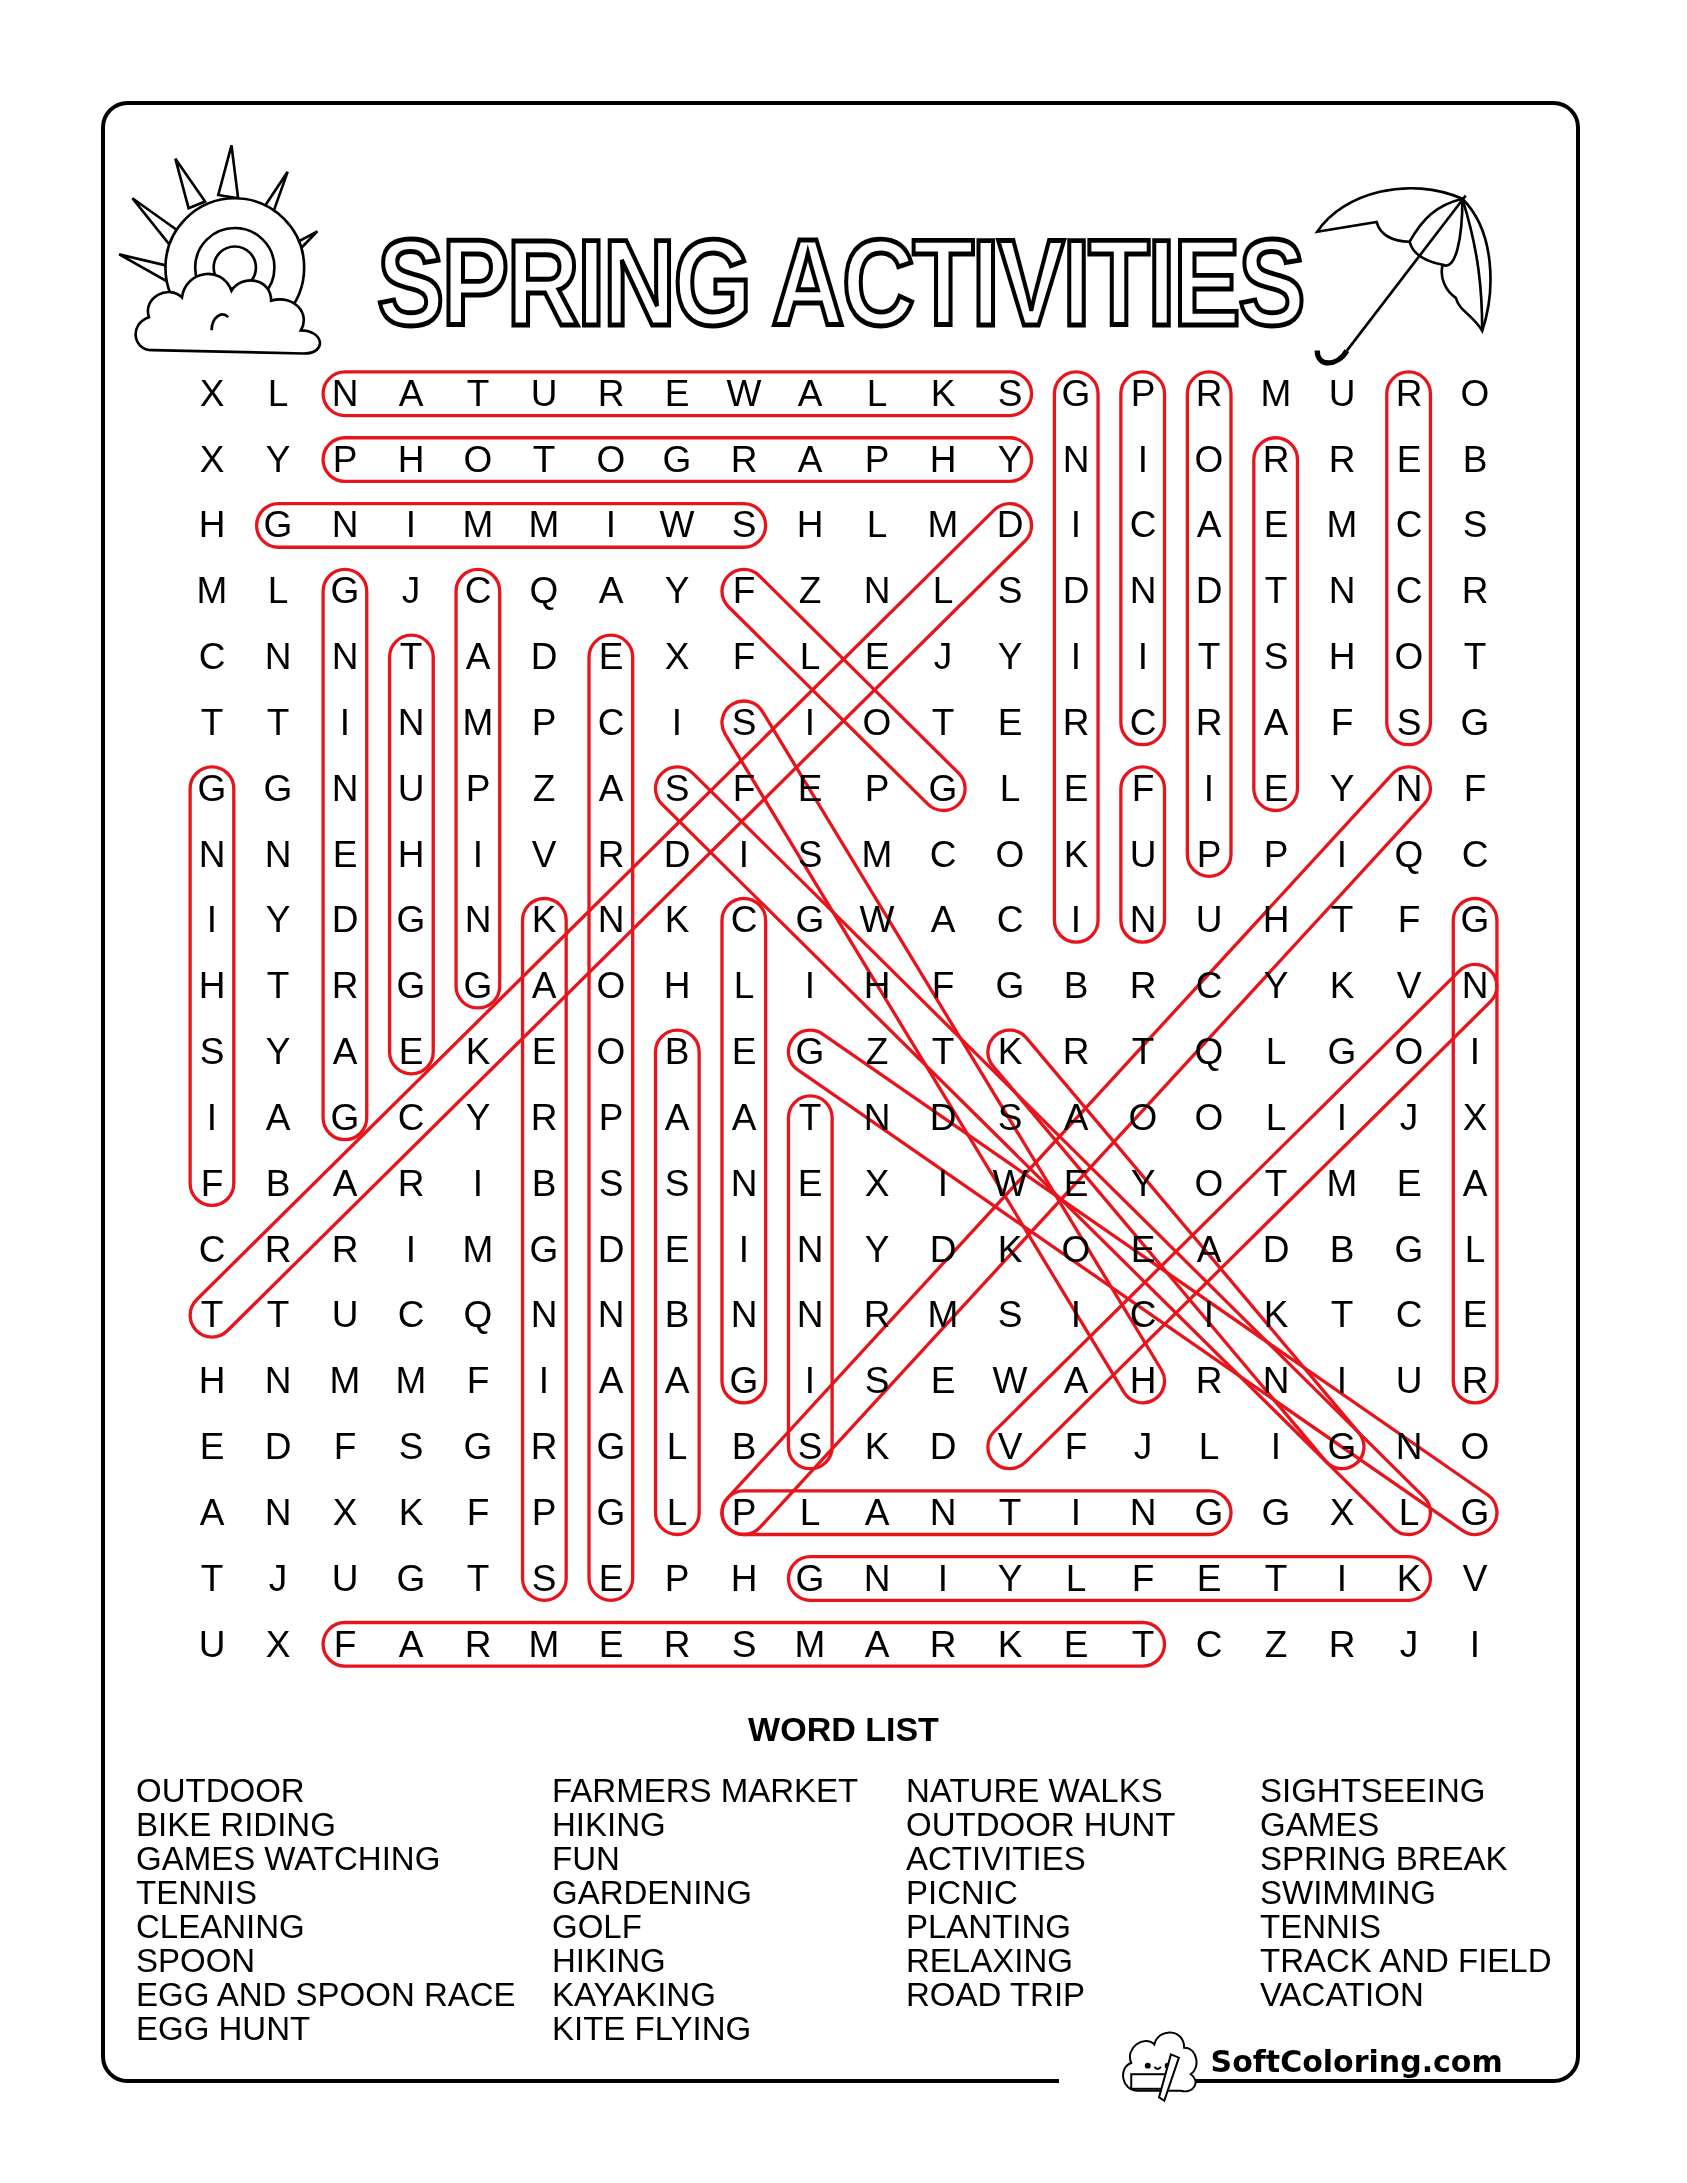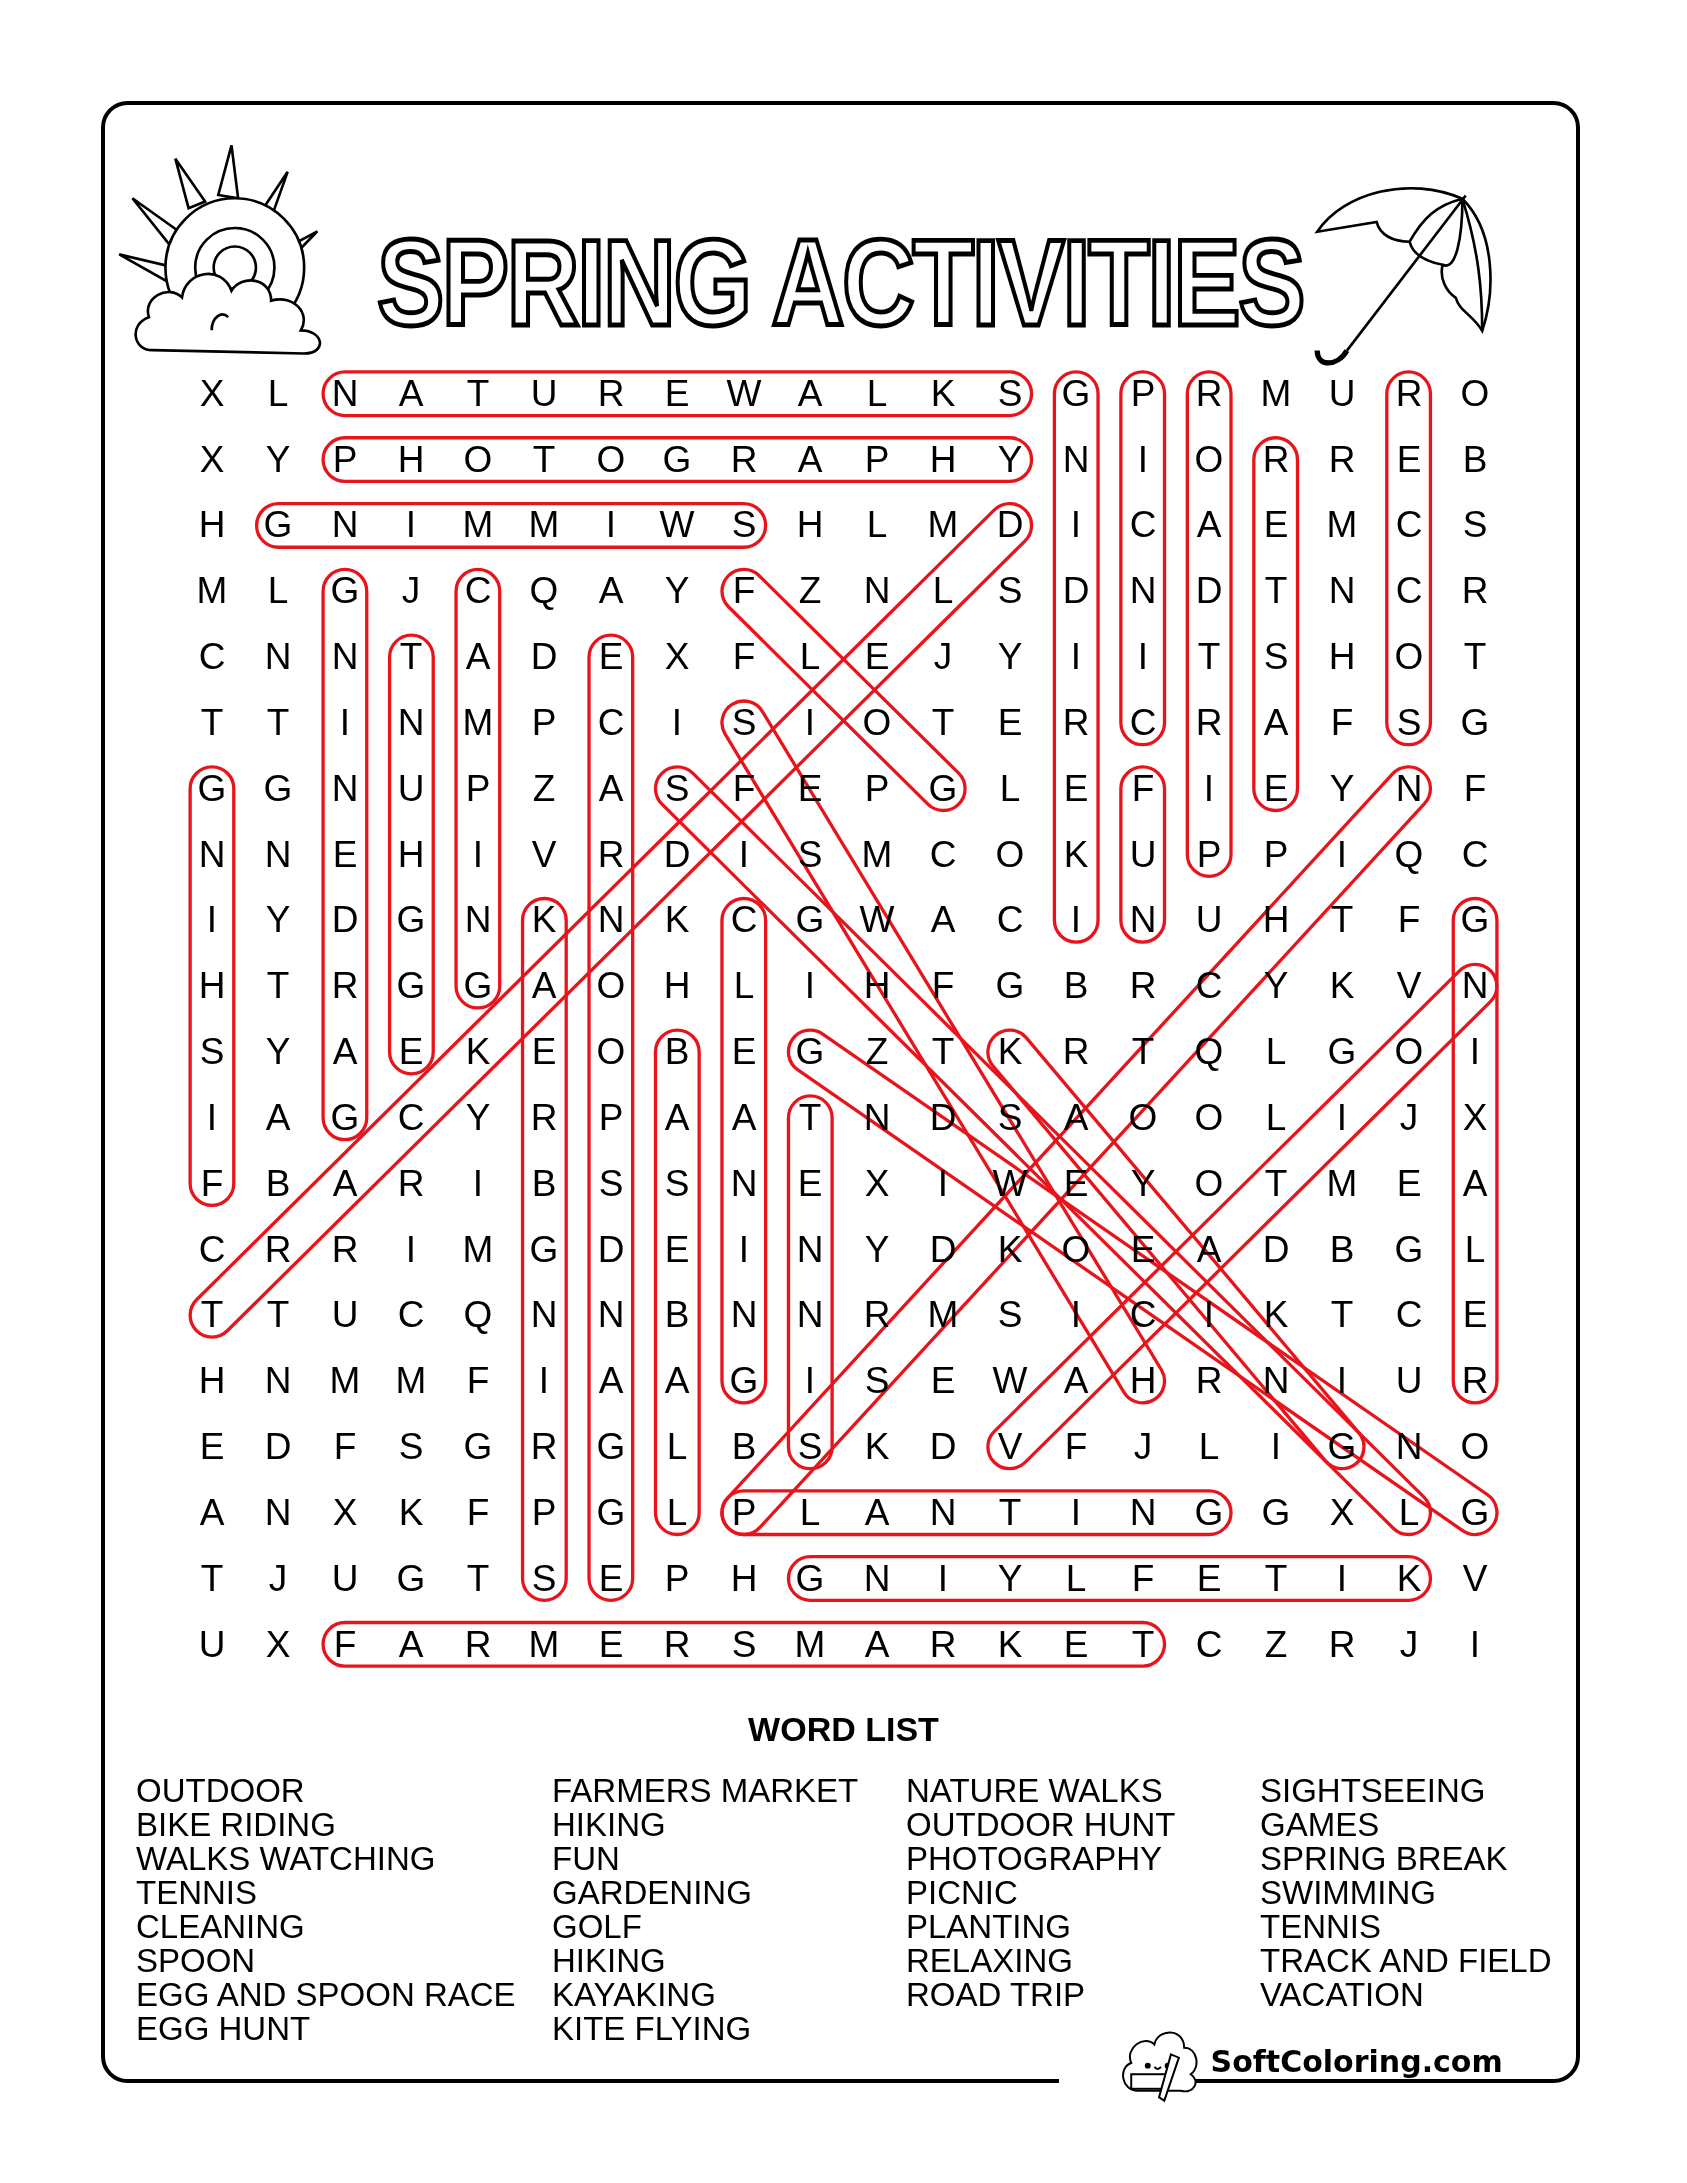--- a/index.html
+++ b/index.html
@@ -493,41 +493,41 @@
     <div class="cell" style="left: 1104px; top: 1281px;">Z</div>
     <div class="cell" style="left: 1170px; top: 1281px;">R</div>
     <div class="cell" style="left: 1237px; top: 1281px;">J</div>
     <div class="cell" style="left: 1303px; top: 1281px;">I</div>
   </div>
 
 <div class="wordlist-title">WORD LIST</div>
 <div class="wl-col" style="left:136px;">
   <div class="wl-item">OUTDOOR</div>
   <div class="wl-item">BIKE RIDING</div>
-  <div class="wl-item">WALKS WATCHING</div>
+  <div class="wl-item">GAMES WATCHING</div>
   <div class="wl-item">TENNIS</div>
   <div class="wl-item">CLEANING</div>
   <div class="wl-item">SPOON</div>
   <div class="wl-item">EGG AND SPOON RACE</div>
   <div class="wl-item">EGG HUNT</div>
 </div>
 <div class="wl-col" style="left:552px;">
   <div class="wl-item">FARMERS MARKET</div>
   <div class="wl-item">HIKING</div>
   <div class="wl-item">FUN</div>
   <div class="wl-item">GARDENING</div>
   <div class="wl-item">GOLF</div>
   <div class="wl-item">HIKING</div>
   <div class="wl-item">KAYAKING</div>
   <div class="wl-item">KITE FLYING</div>
 </div>
 <div class="wl-col" style="left:906px;">
   <div class="wl-item">NATURE WALKS</div>
   <div class="wl-item">OUTDOOR HUNT</div>
-  <div class="wl-item">PHOTOGRAPHY</div>
+  <div class="wl-item">ACTIVITIES</div>
   <div class="wl-item">PICNIC</div>
   <div class="wl-item">PLANTING</div>
   <div class="wl-item">RELAXING</div>
   <div class="wl-item">ROAD TRIP</div>
 </div>
 <div class="wl-col" style="left:1260px;">
   <div class="wl-item">SIGHTSEEING</div>
   <div class="wl-item">GAMES</div>
   <div class="wl-item">SPRING BREAK</div>
   <div class="wl-item">SWIMMING</div>

